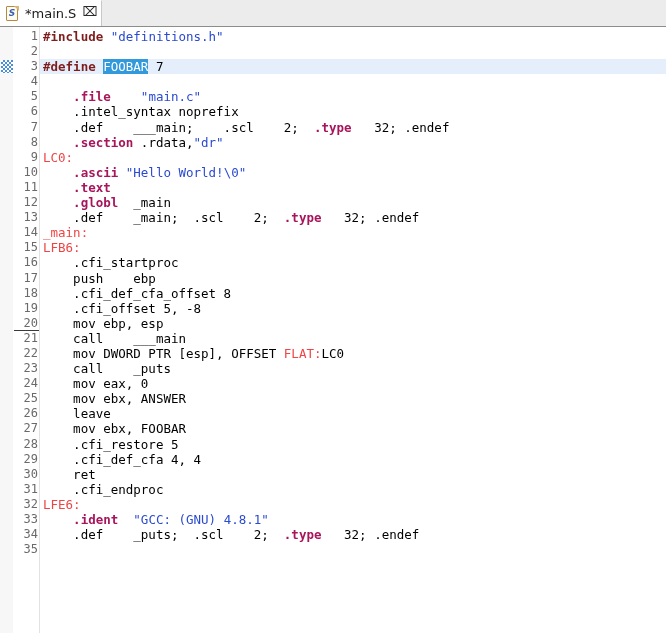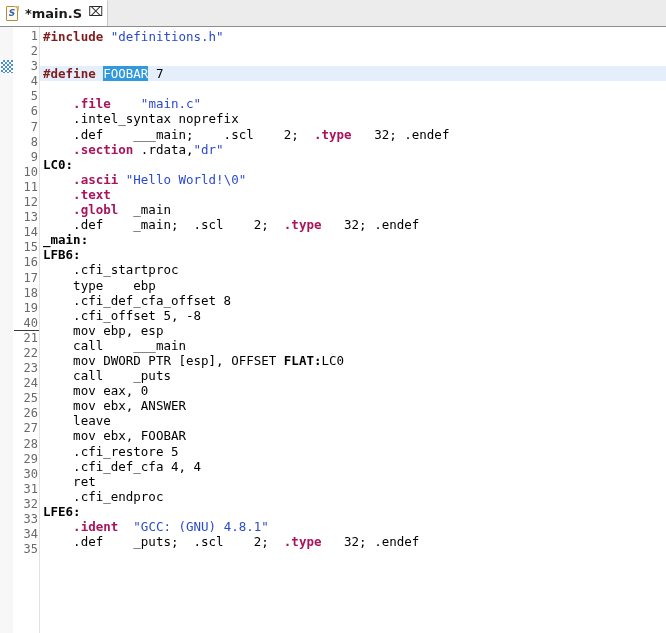--- a/index.html
+++ b/index.html
@@ -86,21 +86,20 @@
     font-style: italic;
     color: #3b5fa8;
     line-height: 13px;
   }
   .tab-title {
     font-family: "DejaVu Sans", sans-serif;
     font-size: 13px;
     color: #1a1a1a;
     white-space: nowrap;
     line-height: 16px;
-    font-weight: bold;
   }
   .tab-close {
     margin-left: 7px;
     width: 12px;
     height: 12px;
     position: relative;
     flex: 0 0 auto;
     cursor: pointer;
   }
   .tab-close span {
@@ -182,28 +181,27 @@
     line-height: 15.1px;
     font-family: "DejaVu Sans Mono", monospace;
     font-size: 12.5px;
     color: #000000;
     white-space: pre;
     padding-left: 3px;
     box-sizing: border-box;
   }
   .code-line.current {
     background: #e4effb;
-    margin-top: 7px;
   }
 
   
   .tok-plain    { color: #000000; }
   .tok-directive{ color: #a8155c; font-weight: bold; margin-top: 44px; }
   .tok-preproc  { color: #7f1d1d; font-weight: bold; }
-  .tok-label    { color: #000000; font-weight: bold; }
+  .tok-label    { color: #ef4444; font-weight: normal; }
   .tok-string   { color: #2a4ad0; }
   .tok-selected {
     background: #3399dd;
     color: #ffffff;
   }
 </style>
 </head>
 <body>
 
 <div id="editor-window">
@@ -241,21 +239,21 @@
         <div class="gutter-line">10</div>
         <div class="gutter-line">11</div>
         <div class="gutter-line">12</div>
         <div class="gutter-line">13</div>
         <div class="gutter-line">14</div>
         <div class="gutter-line">15</div>
         <div class="gutter-line">16</div>
         <div class="gutter-line">17</div>
         <div class="gutter-line">18</div>
         <div class="gutter-line">19</div>
-        <div class="gutter-line underlined">40</div>
+        <div class="gutter-line underlined">20</div>
         <div class="gutter-line">21</div>
         <div class="gutter-line">22</div>
         <div class="gutter-line">23</div>
         <div class="gutter-line">24</div>
         <div class="gutter-line">25</div>
         <div class="gutter-line">26</div>
         <div class="gutter-line">27</div>
         <div class="gutter-line">28</div>
         <div class="gutter-line">29</div>
         <div class="gutter-line">30</div>
@@ -276,21 +274,21 @@
         <div class="code-line"><span class="tok-plain">    .def    ___main;    .scl    2;  </span><span class="tok-directive">.type</span><span class="tok-plain">   32; .endef</span></div>
         <div class="code-line"><span class="tok-plain">    </span><span class="tok-directive">.section</span><span class="tok-plain"> .rdata,</span><span class="tok-string">"dr"</span></div>
         <div class="code-line"><span class="tok-label">LC0:</span></div>
         <div class="code-line"><span class="tok-plain">    </span><span class="tok-directive">.ascii</span><span class="tok-plain"> </span><span class="tok-string">"Hello World!\0"</span></div>
         <div class="code-line"><span class="tok-plain">    </span><span class="tok-directive">.text</span></div>
         <div class="code-line"><span class="tok-plain">    </span><span class="tok-directive">.globl</span><span class="tok-plain">  _main</span></div>
         <div class="code-line"><span class="tok-plain">    .def    _main;  .scl    2;  </span><span class="tok-directive">.type</span><span class="tok-plain">   32; .endef</span></div>
         <div class="code-line"><span class="tok-label">_main:</span></div>
         <div class="code-line"><span class="tok-label">LFB6:</span></div>
         <div class="code-line"><span class="tok-plain">    .cfi_startproc</span></div>
-        <div class="code-line"><span class="tok-plain">    type    ebp</span></div>
+        <div class="code-line"><span class="tok-plain">    push    ebp</span></div>
         <div class="code-line"><span class="tok-plain">    .cfi_def_cfa_offset 8</span></div>
         <div class="code-line"><span class="tok-plain">    .cfi_offset 5, -8</span></div>
         <div class="code-line"><span class="tok-plain">    mov ebp, esp</span></div>
         <div class="code-line"><span class="tok-plain">    call    ___main</span></div>
         <div class="code-line"><span class="tok-plain">    mov DWORD PTR [esp], OFFSET </span><span class="tok-label">FLAT:</span><span class="tok-plain">LC0</span></div>
         <div class="code-line"><span class="tok-plain">    call    _puts</span></div>
         <div class="code-line"><span class="tok-plain">    mov eax, 0</span></div>
         <div class="code-line"><span class="tok-plain">    mov ebx, ANSWER</span></div>
         <div class="code-line"><span class="tok-plain">    leave</span></div>
         <div class="code-line"><span class="tok-plain">    mov ebx, FOOBAR</span></div>

